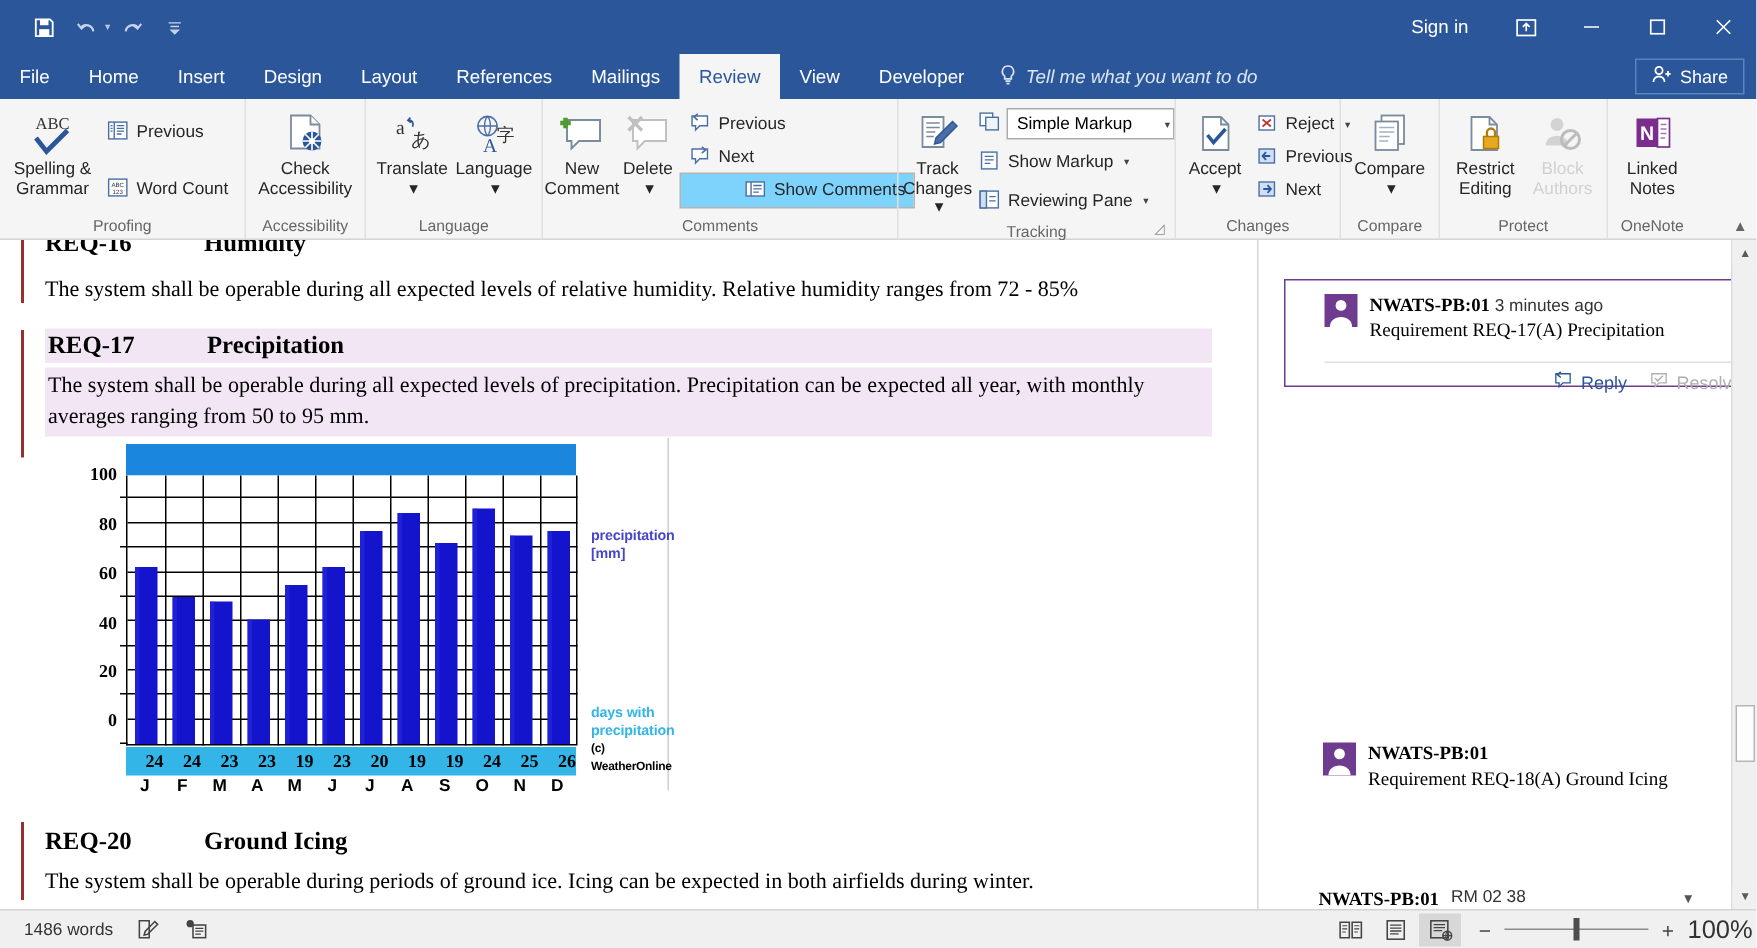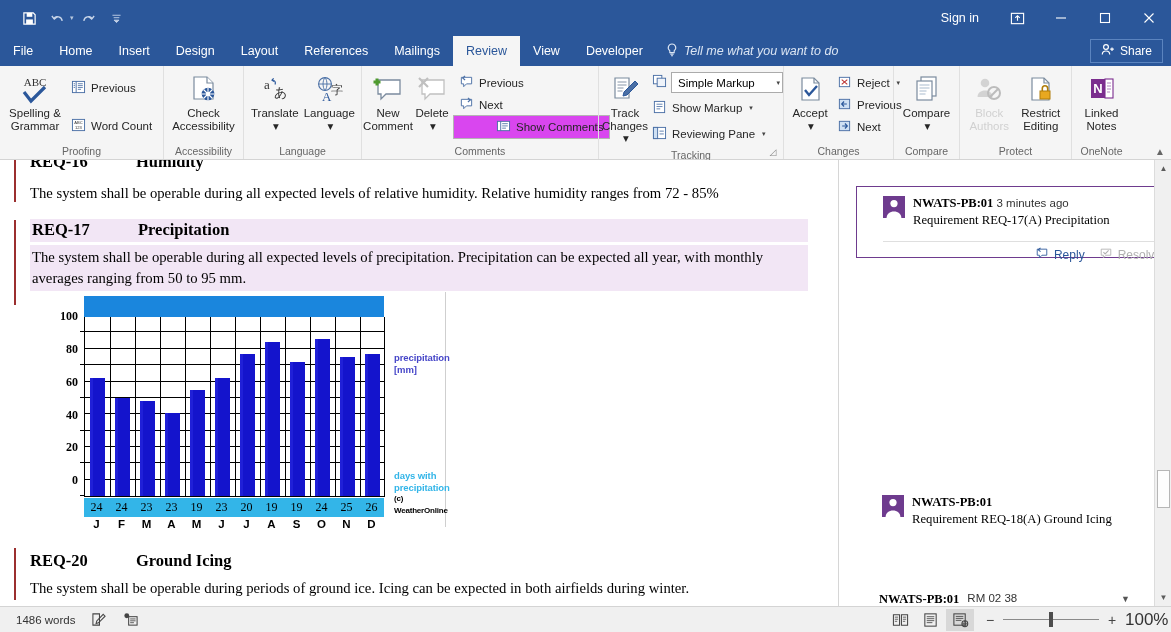--- a/index.html
+++ b/index.html
@@ -79,21 +79,21 @@
     display:flex; flex-direction:column; align-items:center; justify-content:flex-start;
     width:auto; min-width:44px; padding:2px 5px; cursor:default; text-align:center;
   }
   .bigbtn .ico { height:34px; display:flex; align-items:center; justify-content:center; }
   .bigbtn .lbl { font-size:11.5px; color:#262626; line-height:12.5px; }
   .bigbtn.disabled .lbl, .bigbtn.disabled .ico { color:#b3b3b3; opacity:.55; }
   .smallbtn {
     display:flex; align-items:center; gap:5px; height:22px; padding:0 5px;
     font-size:11.5px; color:#262626; cursor:default; white-space:nowrap;
   }
-  .smallbtn.pressed { background:#d946ef; outline:1px solid #b4b4b4;padding-left:42px; }
+  .smallbtn.pressed { background:#7dd3fc; outline:1px solid #b4b4b4;padding-left:42px; }
   .smallcol { display:flex; flex-direction:column; justify-content:flex-start; padding-top:2px; }
   .caret { font-size:7px; color:#444; margin-left:2px; }
   .drop-combo {
     display:flex; align-items:center; height:21px; border:1px solid #ababab;
     background:#fff; font-size:11.5px; padding:0 2px 0 6px; min-width:112px;
     justify-content:space-between; cursor:default;
   }
   .ribbon-collapse {
     position:absolute; right:6px; bottom:2px; color:#666; font-size:10px; cursor:default;
   }
@@ -137,22 +137,22 @@
     position:absolute; right:calc(100% + 7px); font-family:"Liberation Serif", serif;
     font-weight:bold; font-size:12px; color:#000; transform:translateY(-8px);
     white-space:nowrap;
   }
   .bar { position:absolute; bottom:0; background:#1414cc; width:15px; }
   .bar::after{ content:""; position:absolute; left:0; top:0; width:3px; height:100%; background:#2a2ae0; opacity:.55;}
   .daysband {
     position:absolute; left:58px; top:206px; width:300px; height:19px; background:#33b5e8;
   }
   .dayval {
-    position:absolute; top:206px; height:19px; line-height:19px; text-align:center;
-    font-family:"Liberation Serif", serif; font-weight:normal; font-size:12px; color:#000;
+    position:absolute; top:206px; height:19px; line-height:19px; text-align:right;
+    font-family:"Liberation Serif", serif; font-weight:bold; font-size:12px; color:#000;
   }
   .monlab {
     position:absolute; top:225px; height:14px; line-height:14px; text-align:center;
     font-family:"Liberation Sans", sans-serif; font-weight:bold; font-size:11.5px; color:#000;
   }
   .leg-precip {
     position:absolute; left:368px; top:60px; font-size:9.5px; color:#4646c8;
     font-weight:bold; line-height:11.5px; letter-spacing:-.1px;
   }
   .leg-days {
@@ -589,43 +589,43 @@
           </div>
           <div class="lbl">Compare</div>
           <div class="lbl caret">▾</div>
         </div>
       </div>
       <div class="group-label">Compare</div>
     </div>
 
     <div class="group" style="width:112px;">
       <div class="group-body" style="justify-content:center;">
+        <div class="bigbtn" style="width:54px;">
+          <div class="ico">
+            <svg width="30" height="28" viewBox="0 0 30 28">
+                <path d="M6 2h12l5 5v17H6z" fill="#fff" stroke="#7b8b9e" stroke-width="1.2"></path>
+                <path d="M18 2v5h5" fill="none" stroke="#7b8b9e" stroke-width="1.2"></path>
+                <rect x="14" y="15" width="10" height="8" fill="#e8a820" stroke="#b07d0a" stroke-width="1"></rect>
+                <path d="M16.3 15v-2.6a2.7 2.7 0 0 1 5.4 0V15" fill="none" stroke="#b07d0a" stroke-width="1.6"></path>
+              </svg>
+          </div>
+          <div class="lbl">Restrict</div>
+          <div class="lbl">Editing</div>
+        </div>
         <div class="bigbtn disabled" style="width:52px;">
           <div class="ico">
             <svg width="30" height="28" viewBox="0 0 30 28">
                 <circle cx="11" cy="7" r="4.3" fill="#b8b8b8"></circle>
                 <path d="M3.5 21c0-4.2 3.4-6.5 7.5-6.5s7.5 2.3 7.5 6.5" fill="#b8b8b8"></path>
                 <circle cx="20" cy="17" r="6" fill="none" stroke="#8e8e8e" stroke-width="2"></circle>
                 <path d="M15.8 21.2l8.4-8.4" stroke="#8e8e8e" stroke-width="2"></path>
               </svg>
           </div>
           <div class="lbl">Block</div>
           <div class="lbl">Authors</div>
-        </div>
-        <div class="bigbtn" style="width:54px;">
-          <div class="ico">
-            <svg width="30" height="28" viewBox="0 0 30 28">
-                <path d="M6 2h12l5 5v17H6z" fill="#fff" stroke="#7b8b9e" stroke-width="1.2"></path>
-                <path d="M18 2v5h5" fill="none" stroke="#7b8b9e" stroke-width="1.2"></path>
-                <rect x="14" y="15" width="10" height="8" fill="#e8a820" stroke="#b07d0a" stroke-width="1"></rect>
-                <path d="M16.3 15v-2.6a2.7 2.7 0 0 1 5.4 0V15" fill="none" stroke="#b07d0a" stroke-width="1.6"></path>
-              </svg>
-          </div>
-          <div class="lbl">Restrict</div>
-          <div class="lbl">Editing</div>
         </div>
       </div>
       <div class="group-label">Protect</div>
     </div>
 
     <div class="group" style="width:60px;">
       <div class="group-body" style="justify-content:center;">
         <div class="bigbtn" style="width:52px;">
           <div class="ico">
             <svg width="30" height="28" viewBox="0 0 30 28">

